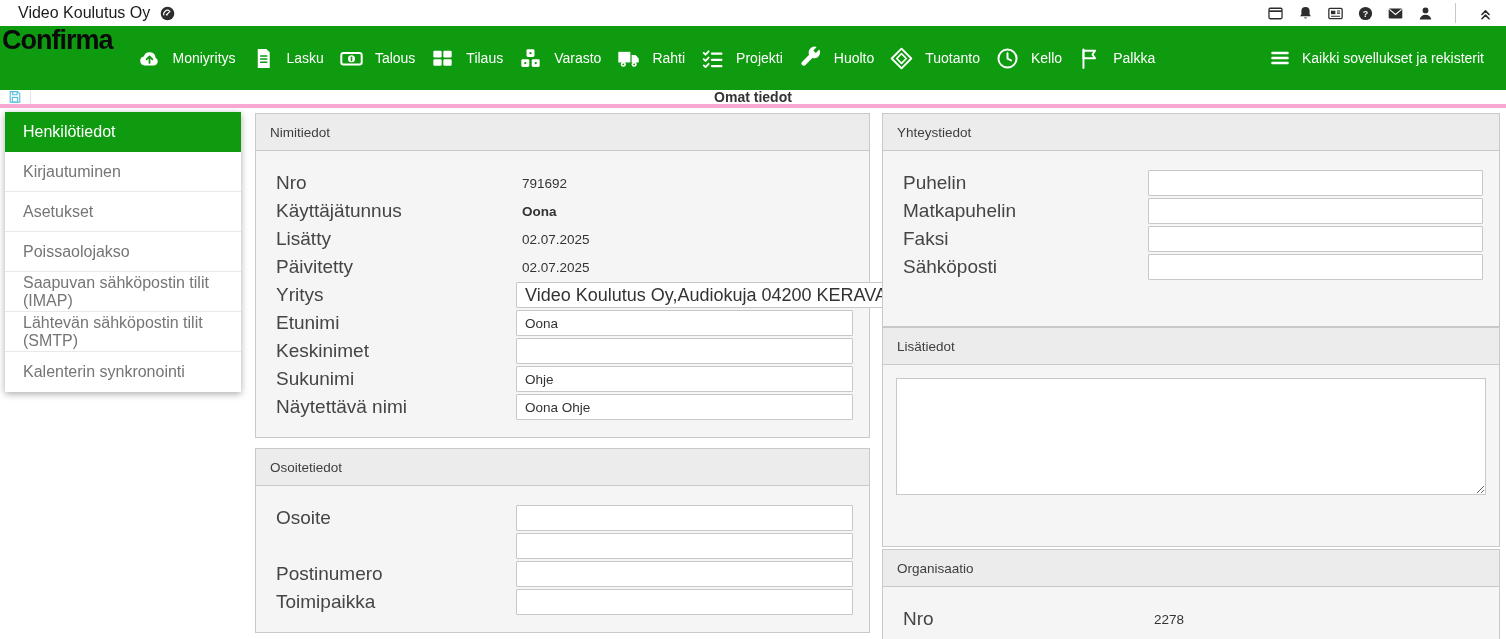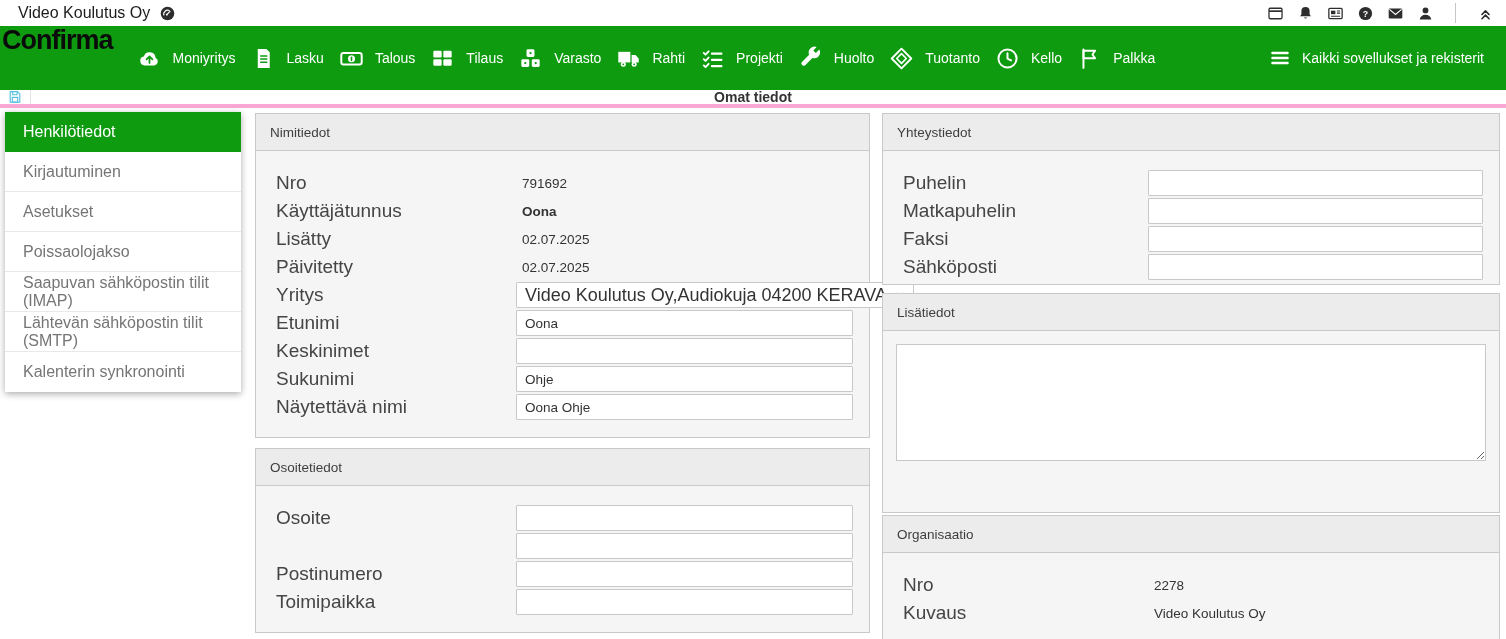--- a/index.html
+++ b/index.html
@@ -50,21 +50,21 @@
   .labels-245 .f-label{width:245px}
   .f-ctl{flex:1;display:flex;align-items:center;height:100%}
   .static-value{font-size:13.5px;color:var(--value);padding-left:6px}
   .static-value.bold{font-weight:bold}
   input.tbox{width:100%;height:26px;border:1px solid var(--input-border);padding:0 8px;font-size:13.5px;color:#333;font-family:inherit;background:#fff;border-radius:1px;outline:none}
   .selbox{width:100%;height:26px;border:1px solid var(--input-border);background:#fff;display:flex;align-items:center;justify-content:space-between;padding:0 6px 0 8px;font-size:18px;color:#333;cursor:pointer;border-radius:1px}
   .selbox .sel-text{white-space:nowrap;overflow:hidden}
   .selbox .ic{width:14px;height:14px;color:#555;margin-left:6px}
   #panel-nimitiedot{height:325px;margin-bottom:10px}
   #panel-osoitetiedot{height:185px}
-  #panel-yhteystiedot{height:172px;margin-bottom:8px}
+  #panel-yhteystiedot{height:214px;}
   #panel-lisatiedot{height:220px;margin-bottom:2px}
   #panel-organisaatio{height:138px}
   .lisatiedot-body{padding:13px}
   textarea.tarea{width:100%;height:117px;border:1px solid var(--input-border);background:#fff;resize:both;font-family:inherit;font-size:13.5px;color:#333;outline:none}
 </style>
 </head>
 <body>
 
 <div class="topbar">
   <div class="topbar-left">

